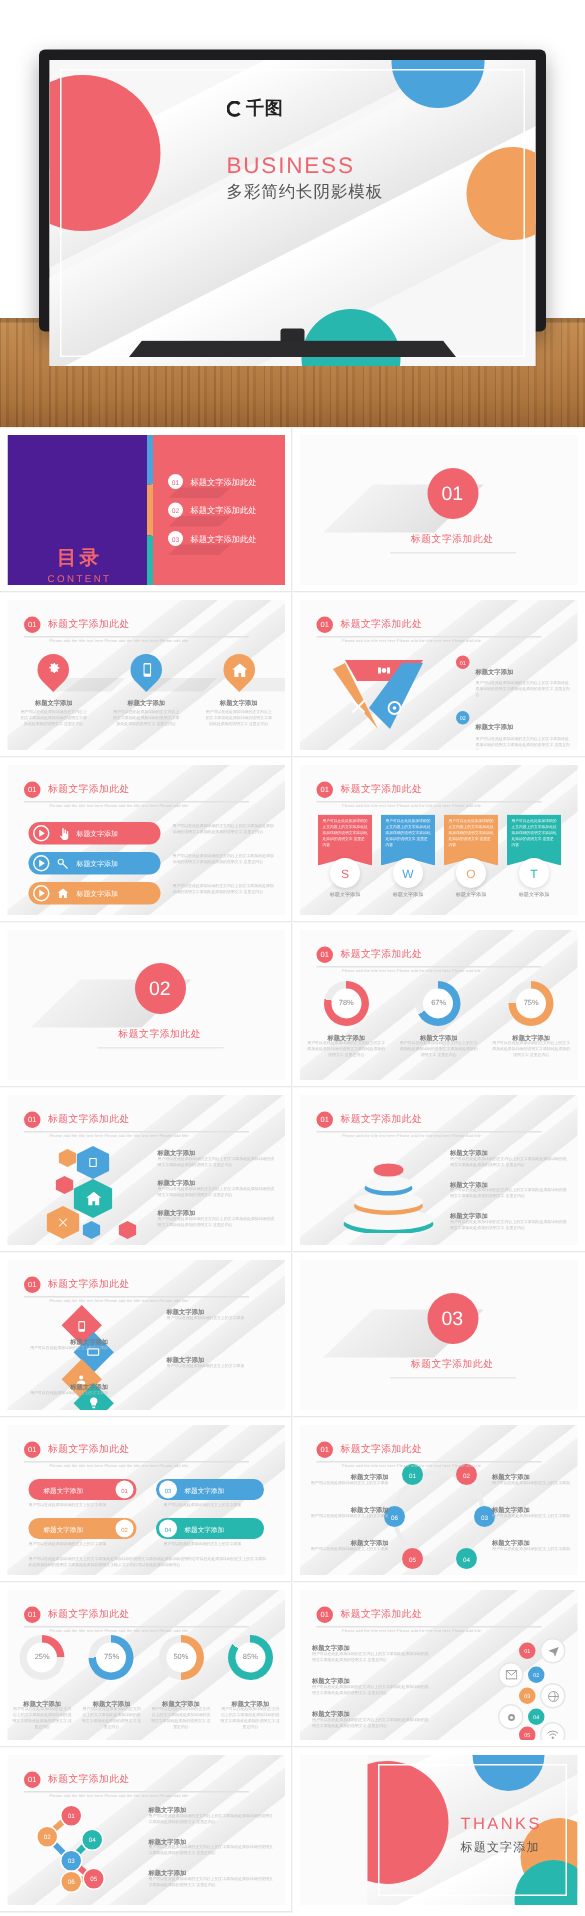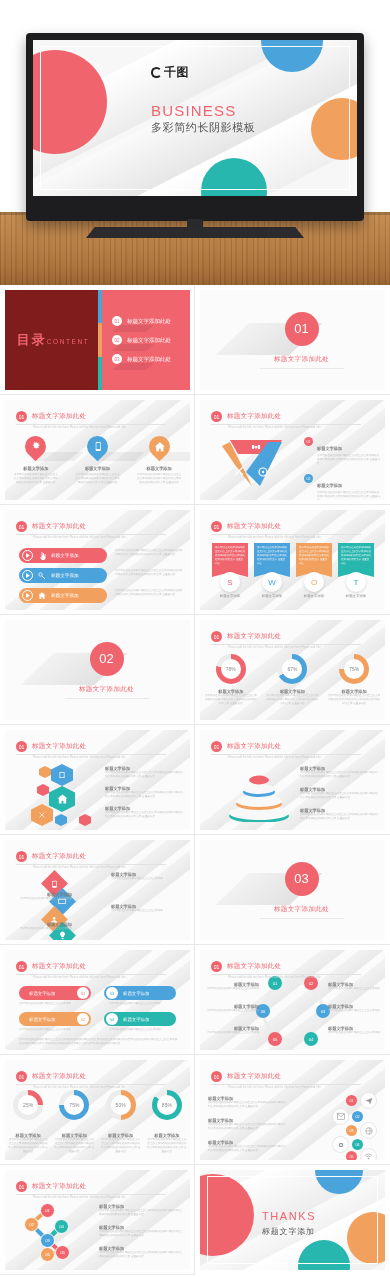--- a/index.html
+++ b/index.html
@@ -21,21 +21,21 @@
               rgba(0,0,0,.05) 4px, rgba(0,0,0,.05) 6px,
               rgba(255,255,255,.03) 6px, rgba(255,255,255,.03) 11px),
             linear-gradient(180deg,#c48b4e 0%,#b97f45 35%,#a97038 75%,#955f2d 100%);
   }
   .wood-top { position:absolute; left:0; top:212px; width:390px; height:3px; background:rgba(0,0,0,.18); }
 
   .monitor { position:absolute; left:26px; top:33px; width:338px; height:188px;
              background:#1d1d1f; border-radius:4px;
              box-shadow:0 6px 14px rgba(0,0,0,.35);
              padding:7px 7px 14px 7px; }
-  .screen { position:relative; width:100%; height:156px; overflow:hidden; background:#f2f2f2; }
+  .screen { position:relative; width:100%; height:204px; overflow:hidden; background:#f2f2f2; }
   .stand-neck { position:absolute; left:50%; transform:translateX(-50%); top:219px;
                 width:16px; height:10px; background:#2a2a2c; border-radius:2px; }
   .stand-base { position:absolute; left:50%; transform:translateX(-50%); top:227px;
                 width:218px; height:11px; background:#2b2b2d;
                 clip-path:polygon(4% 0,96% 0,100% 100%,0 100%);
                 box-shadow:0 3px 7px rgba(0,0,0,.4); }
 
   
   .hs { position:absolute; inset:0; background:#f7f7f7; overflow:hidden; }
   .hs-band { position:absolute; width:170%; height:58px; left:-35%;
@@ -81,22 +81,22 @@
   .sh-t { font-size:6.5px; color:#f0646e; letter-spacing:.3px; }
   .sh-line { position:absolute; left:11px; top:24px; width:150px; height:1px;
              background:#e2e2e2; z-index:4; }
   .sh-sub { position:absolute; left:28px; top:26px; font-size:2.6px; color:#c9c9c9;
             letter-spacing:.1px; z-index:4; width:135px; }
 
   .ph { font-size:2.6px; color:#c0c0c0; line-height:1.55; }
   .phh { font-size:4.2px; color:#7d7d7d; font-weight:bold; }
 
   
-  .toc-l { position:absolute; left:0; top:0; width:96px; height:100px; background:#7f1d1d;
-           display:flex; flex-direction:row; align-items:center; justify-content:center; z-index:3; }
+  .toc-l { position:absolute; left:0; top:0; width:96px; height:100px; background:#4c1d95;
+           display:flex; flex-direction:column; align-items:center; justify-content:flex-end; z-index:3; }
   .toc-t { font-size:13px; color:#f0646e; font-weight:bold; letter-spacing:2px; }
   .toc-s { font-size:6.5px; color:#f0646e; letter-spacing:1.6px; margin-top:2px; }
   .toc-bars { position:absolute; left:93px; top:0; width:4px; height:100px; z-index:4;
               display:flex; flex-direction:column; }
   .toc-bars span { flex:1; }
   .toc-r { position:absolute; left:97px; top:0; width:88px; height:100px; background:#f0646e; z-index:2;
            display:flex; flex-direction:column; justify-content:center; gap:9px; padding-left:10px; }
   .toc-row { display:flex; align-items:center; gap:5px; position:relative; }
   .toc-row::after { content:''; position:absolute; left:4px; top:9px; width:34px; height:7px;
                     background:rgba(0,0,0,.07); transform:skewX(-48deg); }
@@ -193,21 +193,21 @@
            display:flex; align-items:center; justify-content:center; }
   .icr-o { width:17px; height:17px; border-radius:50%; background:#fff;
            border:1px solid #e6e6e6; display:flex; align-items:center; justify-content:center; }
 
   
   .chn { position:absolute; width:15px; height:15px; border-radius:50%; color:#fff;
          font-size:4.2px; display:flex; align-items:center; justify-content:center;
          border:1.4px solid #fff; z-index:4; }
 
   
-  .th { position:absolute; inset:0; overflow:hidden; background:#f7f7f7; }
+  .th { position:absolute; inset:0; overflow:hidden; background:#f7f7f7;margin-left:45px; }
   .th-t { position:absolute; left:62px; top:40px; font-size:11px; color:#f0646e; letter-spacing:1.6px; z-index:4; }
   .th-s { position:absolute; left:62px; top:56px; font-size:8px; color:#555; letter-spacing:.8px; z-index:4; }
 </style>
 </head>
 <body>
 
 <div class="hero">
   <div class="hero-white"></div>
   <div class="wood"></div>
   <div class="wood-top"></div>

